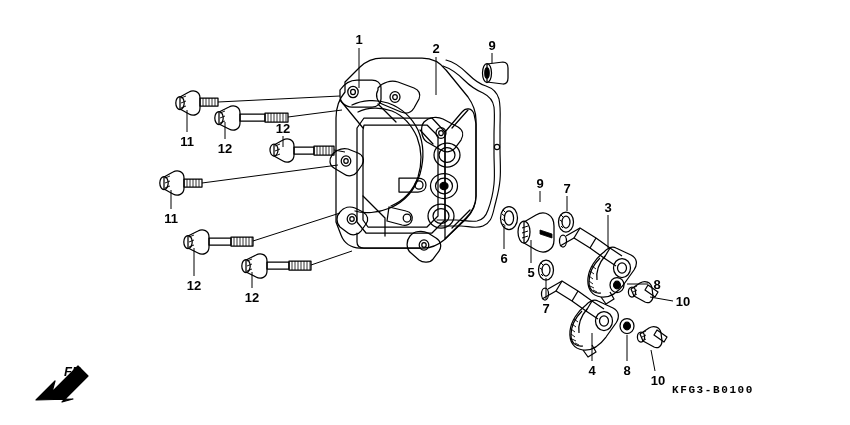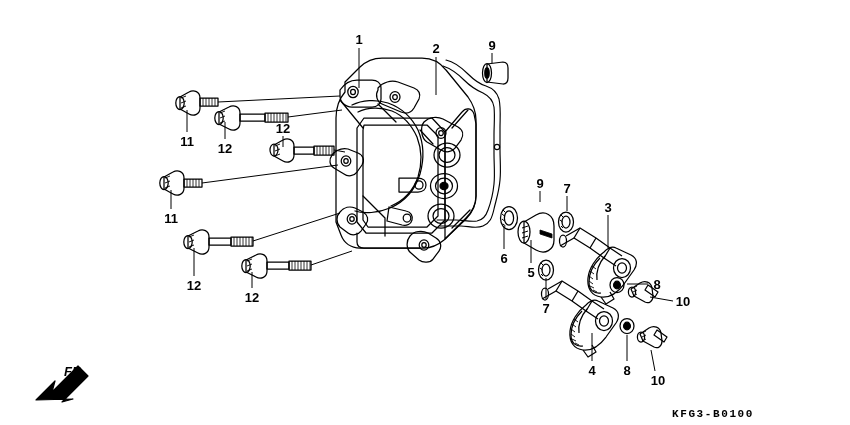--- a/index.html
+++ b/index.html
@@ -455,21 +455,21 @@
         <line x1="655" y1="371" x2="651" y2="350"></line>
       </g>
 
     <g>
       <path d="M 36 400 L 55 381 L 52 392 L 78 366 L 88 376 L 62 402 L 73 399 Z" fill="#000000" stroke="#000000" stroke-width="1.2" stroke-linejoin="round"></path>
     </g>
   </svg>
 
   <div id="fr-label" style="left:64px; top:364px;">FR.</div>
 
-  <div id="part-number" style="left:672px; top:408px;">KFG3-B0100</div>
+  <div id="part-number" style="left:672px; top:384px;">KFG3-B0100</div>
 
   <div id="callout-layer">
       <div class="callout" style="left: 359px; top: 39px;">1</div>
       <div class="callout" style="left: 436px; top: 48px;">2</div>
       <div class="callout" style="left: 492px; top: 45px;">9</div>
       <div class="callout" style="left: 187px; top: 141px;">11</div>
       <div class="callout" style="left: 225px; top: 148px;">12</div>
       <div class="callout" style="left: 283px; top: 128px;">12</div>
       <div class="callout" style="left: 171px; top: 218px;">11</div>
       <div class="callout" style="left: 194px; top: 285px;">12</div>

